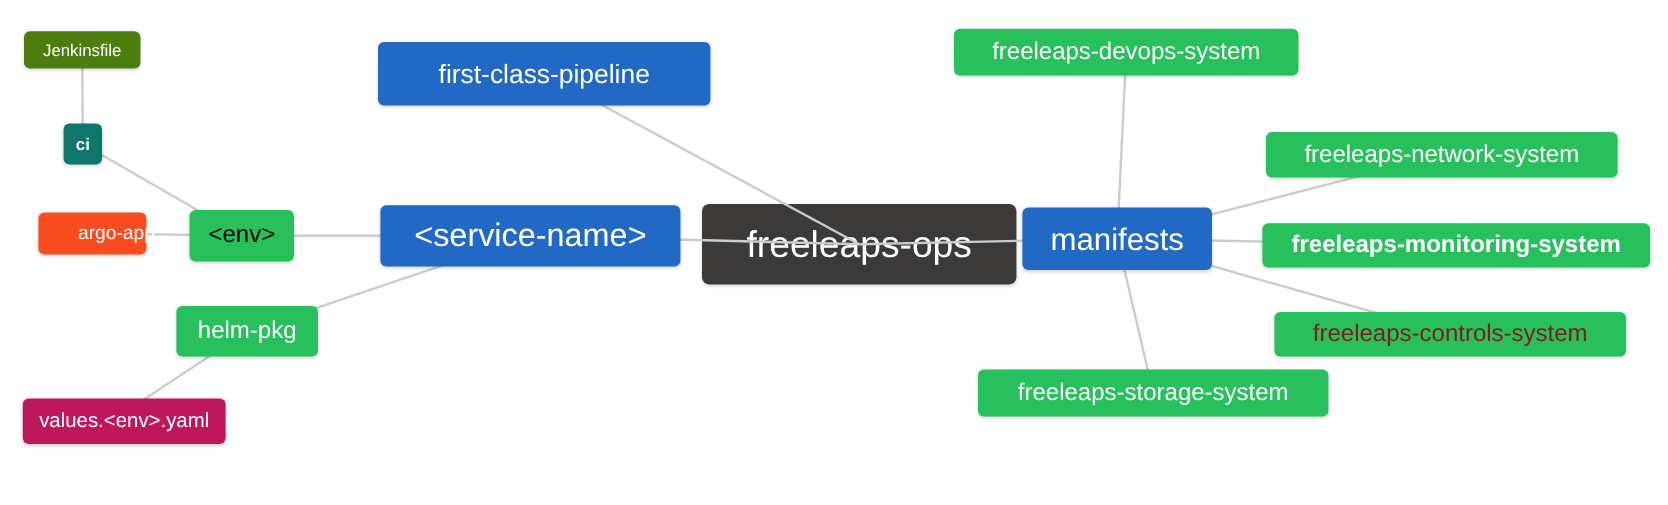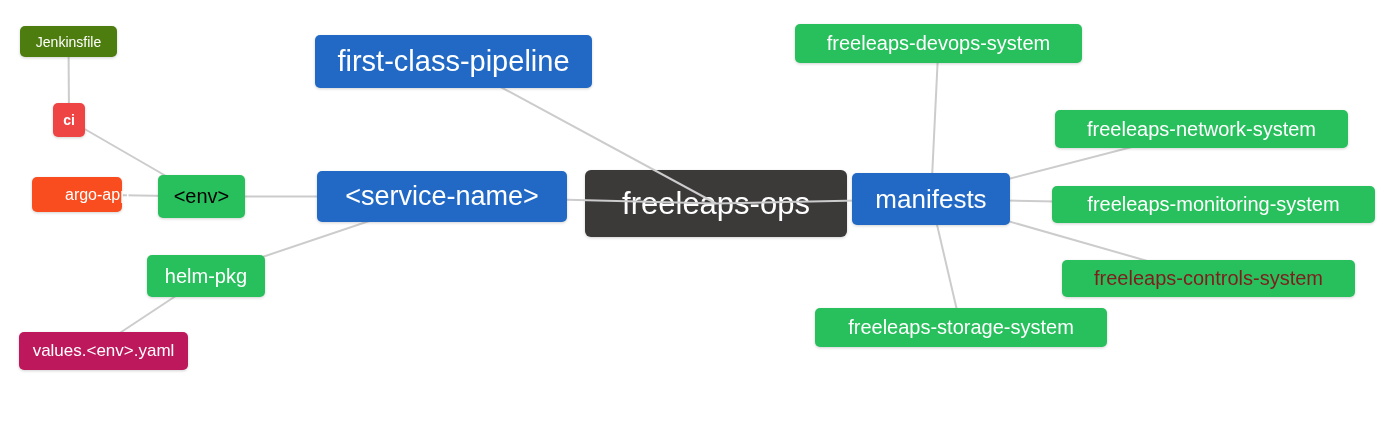--- a/index.html
+++ b/index.html
@@ -58,41 +58,41 @@
       <line x1="716" y1="203.5" x2="931" y2="199" stroke="#cccccc" stroke-width="2"></line>
       <line x1="931" y1="199" x2="938.5" y2="43.5" stroke="#cccccc" stroke-width="2"></line>
       <line x1="931" y1="199" x2="1201.5" y2="129" stroke="#cccccc" stroke-width="2"></line>
       <line x1="931" y1="199" x2="1213.5" y2="204.5" stroke="#cccccc" stroke-width="2"></line>
       <line x1="931" y1="199" x2="1208.5" y2="278.5" stroke="#cccccc" stroke-width="2"></line>
       <line x1="931" y1="199" x2="961" y2="327.5" stroke="#cccccc" stroke-width="2"></line>
     </svg>
 
   <div class="node" style="left: 20px; top: 26px; width: 97px; height: 31px; font-size: 14px; background: #4d7c0f; color: rgb(255, 255, 255);">Jenkinsfile</div>
 
-  <div class="node bold" style="left: 53px; top: 103px; width: 32px; height: 34px; font-size: 14px; background: #ef4444; color: rgb(255, 255, 255);">ci</div>
+  <div class="node bold" style="left: 53px; top: 103px; width: 32px; height: 34px; font-size: 14px; background: #0f766e; color: rgb(255, 255, 255);">ci</div>
 
   <div class="node" style="left: 32px; top: 177px; width: 90px; height: 35px; font-size: 16px; background: rgb(249, 77, 31); color: rgb(255, 255, 255); padding-left: 40px;">argo-app</div>
 
   <div class="node" style="left: 158px; top: 175px; width: 87px; height: 43px; font-size: 20px; background: rgb(39, 192, 92); color: #000000;">&lt;env&gt;</div>
 
   <div class="node" style="left: 147px; top: 255px; width: 118px; height: 42px; font-size: 20px; background: rgb(39, 192, 92); color: rgb(255, 255, 255);">helm-pkg</div>
 
   <div class="node" style="left: 19px; top: 332px; width: 169px; height: 38px; font-size: 17px; background: #be185d; color: rgb(255, 255, 255);">values.&lt;env&gt;.yaml</div>
 
-  <div class="node" style="left: 315px; top: 35px; width: 277px; height: 53px; font-size: 29px; background: rgb(33, 105, 196); color: rgb(255, 255, 255);">first-class-pipeline</div>
+  <div class="node" style="left: 315px; top: 35px; width: 277px; height: 53px; font-size: 22px; background: rgb(33, 105, 196); color: rgb(255, 255, 255);">first-class-pipeline</div>
 
   <div class="node" style="left: 317px; top: 171px; width: 250px; height: 51px; font-size: 27px; background: rgb(33, 105, 196); color: rgb(255, 255, 255);">&lt;service-name&gt;</div>
 
   <div class="node root" style="left: 585px; top: 170px; width: 262px; height: 67px; font-size: 31px; background: rgb(60, 57, 57); color: rgb(255, 255, 255);">freeleaps-ops</div>
 
   <div class="node" style="left: 852px; top: 173px; width: 158px; height: 52px; font-size: 26px; background: rgb(33, 105, 196); color: rgb(255, 255, 255);">manifests</div>
 
   <div class="node" style="left: 795px; top: 24px; width: 287px; height: 39px; font-size: 20px; background: rgb(39, 192, 92); color: rgb(255, 255, 255);">freeleaps-devops-system</div>
 
   <div class="node" style="left: 1055px; top: 110px; width: 293px; height: 38px; font-size: 20px; background: rgb(39, 192, 92); color: rgb(255, 255, 255);">freeleaps-network-system</div>
 
-  <div class="node" style="left: 1052px; top: 186px; width: 323px; height: 37px; font-size: 20px; background: rgb(39, 192, 92); color: rgb(255, 255, 255);">freeleaps-monitoring-system</div>
+  <div class="node" style="left: 1052px; top: 186px; width: 323px; height: 37px; font-size: 20px; background: rgb(39, 192, 92); color: rgb(255, 255, 255); font-weight: bold;">freeleaps-monitoring-system</div>
 
   <div class="node" style="left: 1062px; top: 260px; width: 293px; height: 37px; font-size: 20px; background: rgb(39, 192, 92); color: #7f1d1d;">freeleaps-controls-system</div>
 
   <div class="node" style="left: 815px; top: 308px; width: 292px; height: 39px; font-size: 20px; background: rgb(39, 192, 92); color: rgb(255, 255, 255);">freeleaps-storage-system</div>
 
 </div>
 
 </body></html>

